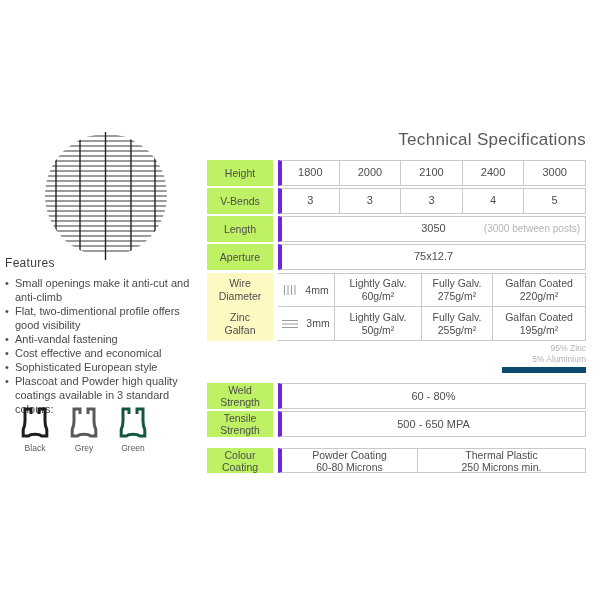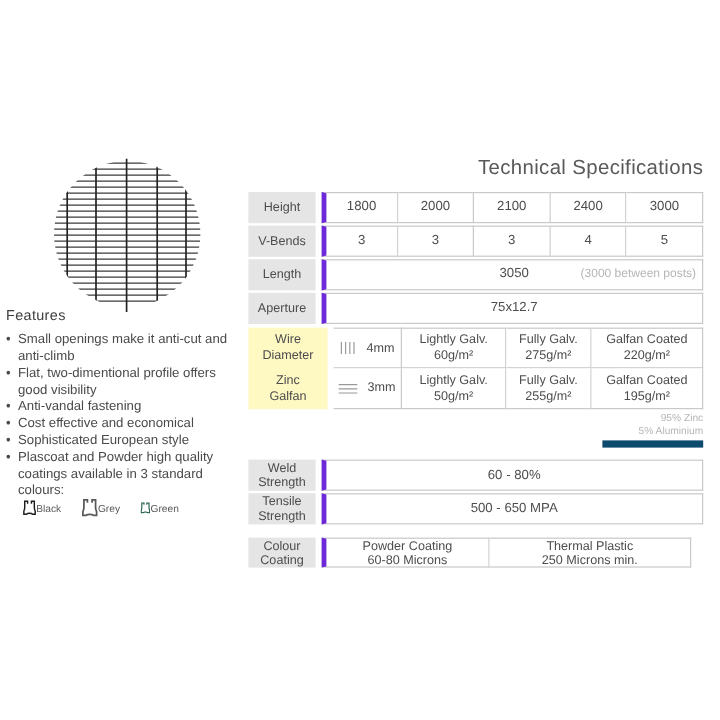--- a/index.html
+++ b/index.html
@@ -11,32 +11,32 @@
 
   
   .features{position:absolute;left:5px;top:256px;width:198px;}
   .features h2{margin:0 0 7px 0;font-size:12px;font-weight:400;color:#3d3d3d;letter-spacing:.3px;}
   .features ul{margin:0;padding:0;list-style:none;}
   .features li{position:relative;padding-left:10px;font-size:11px;line-height:1.27;color:#4a4a4a;}
   .features li::before{content:"\2022";position:absolute;left:0;top:0;}
 
   
   .swatches{position:absolute;left:19px;top:405px;display:flex;gap:17px;}
-  .swatch{width:32px;display:flex;flex-direction:row;align-items:center;}
+  .swatch{width:32px;display:flex;flex-direction:column;align-items:center;}
   .swatch svg{display:block;}
   .swatch .cap{font-size:8.5px;color:#58595b;margin-top:1px;}
 
   
   .title{position:absolute;left:286px;top:130px;width:300px;text-align:right;
          font-size:17px;font-weight:400;color:#58595b;letter-spacing:.3px;}
 
   .specs{position:absolute;left:207px;top:160px;width:379px;}
   .specs *{box-sizing:border-box;}
   .row{display:flex;height:26px;margin-bottom:2px;}
-  .lbl{width:56px;margin-right:5px;background:#e5e5e5;color:#4d4d4d;font-size:10.5px;
+  .lbl{width:66px;margin-right:5px;background:#bef264;color:#4d4d4d;font-size:10.5px;
        display:flex;align-items:center;justify-content:center;text-align:center;
        line-height:1.15;white-space:pre-line;}
   .grid{flex:1;display:flex;}
   .cell{border:1px solid #c9c9c9;border-left:0;background:#fff;display:flex;
         align-items:center;justify-content:center;font-size:11px;color:#4d4d4d;
         text-align:center;line-height:1.2;white-space:pre-line;}
   .grid .cell:first-child{border-left:4px solid #6d28d9;}
   .c20{width:20%;}
   .full{width:100%;position:relative;}
   .sidenote{position:absolute;right:5px;top:50%;transform:translateY(-50%);

